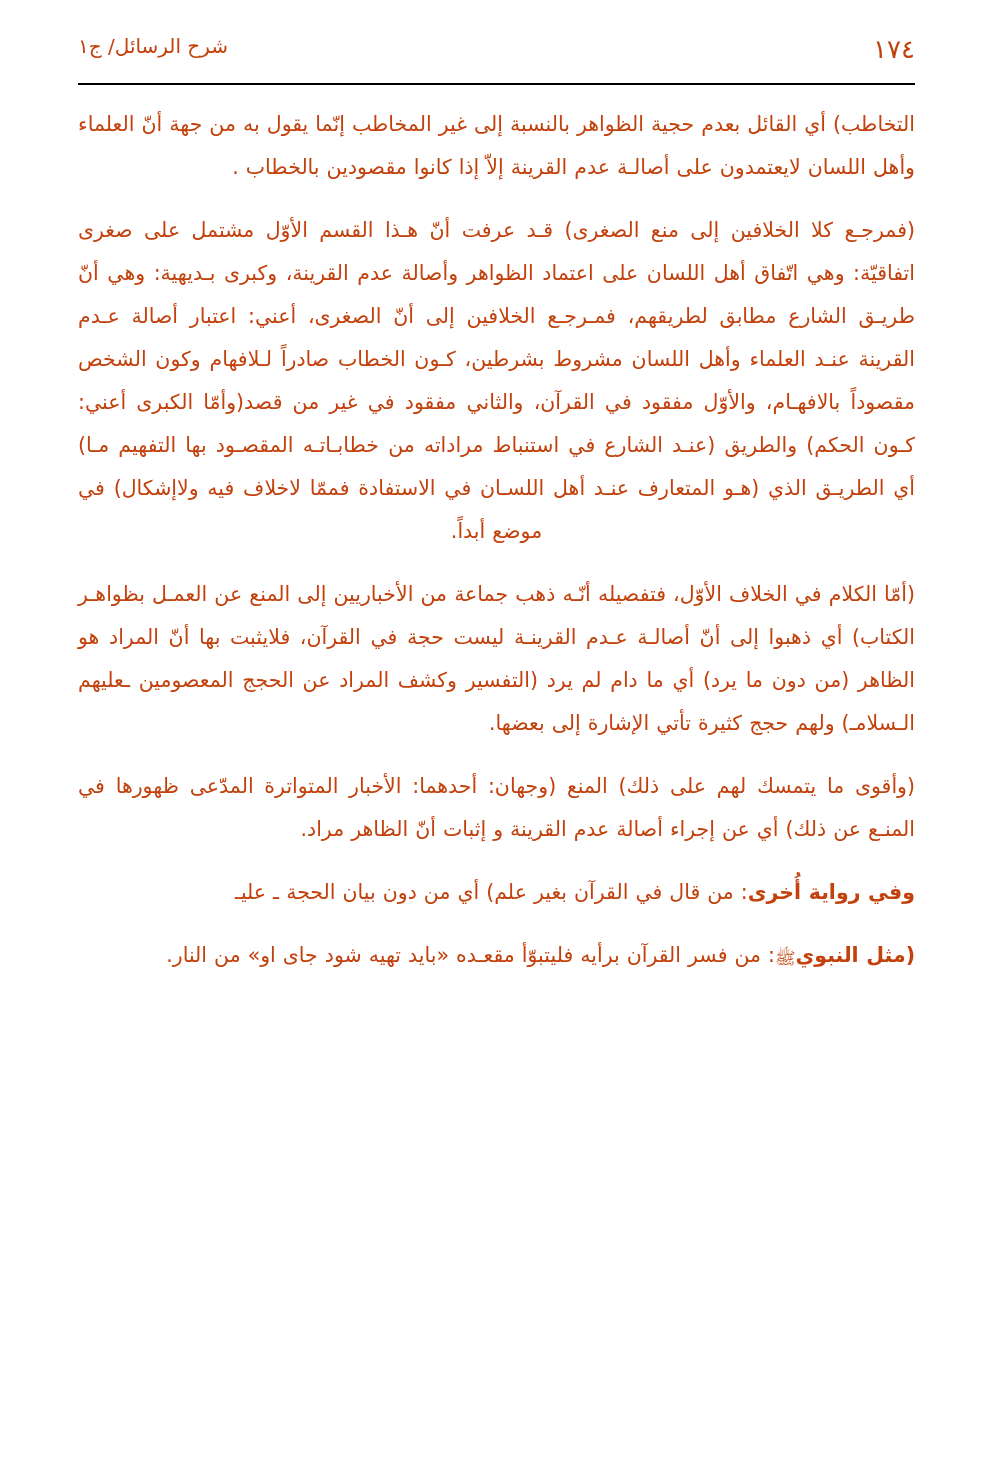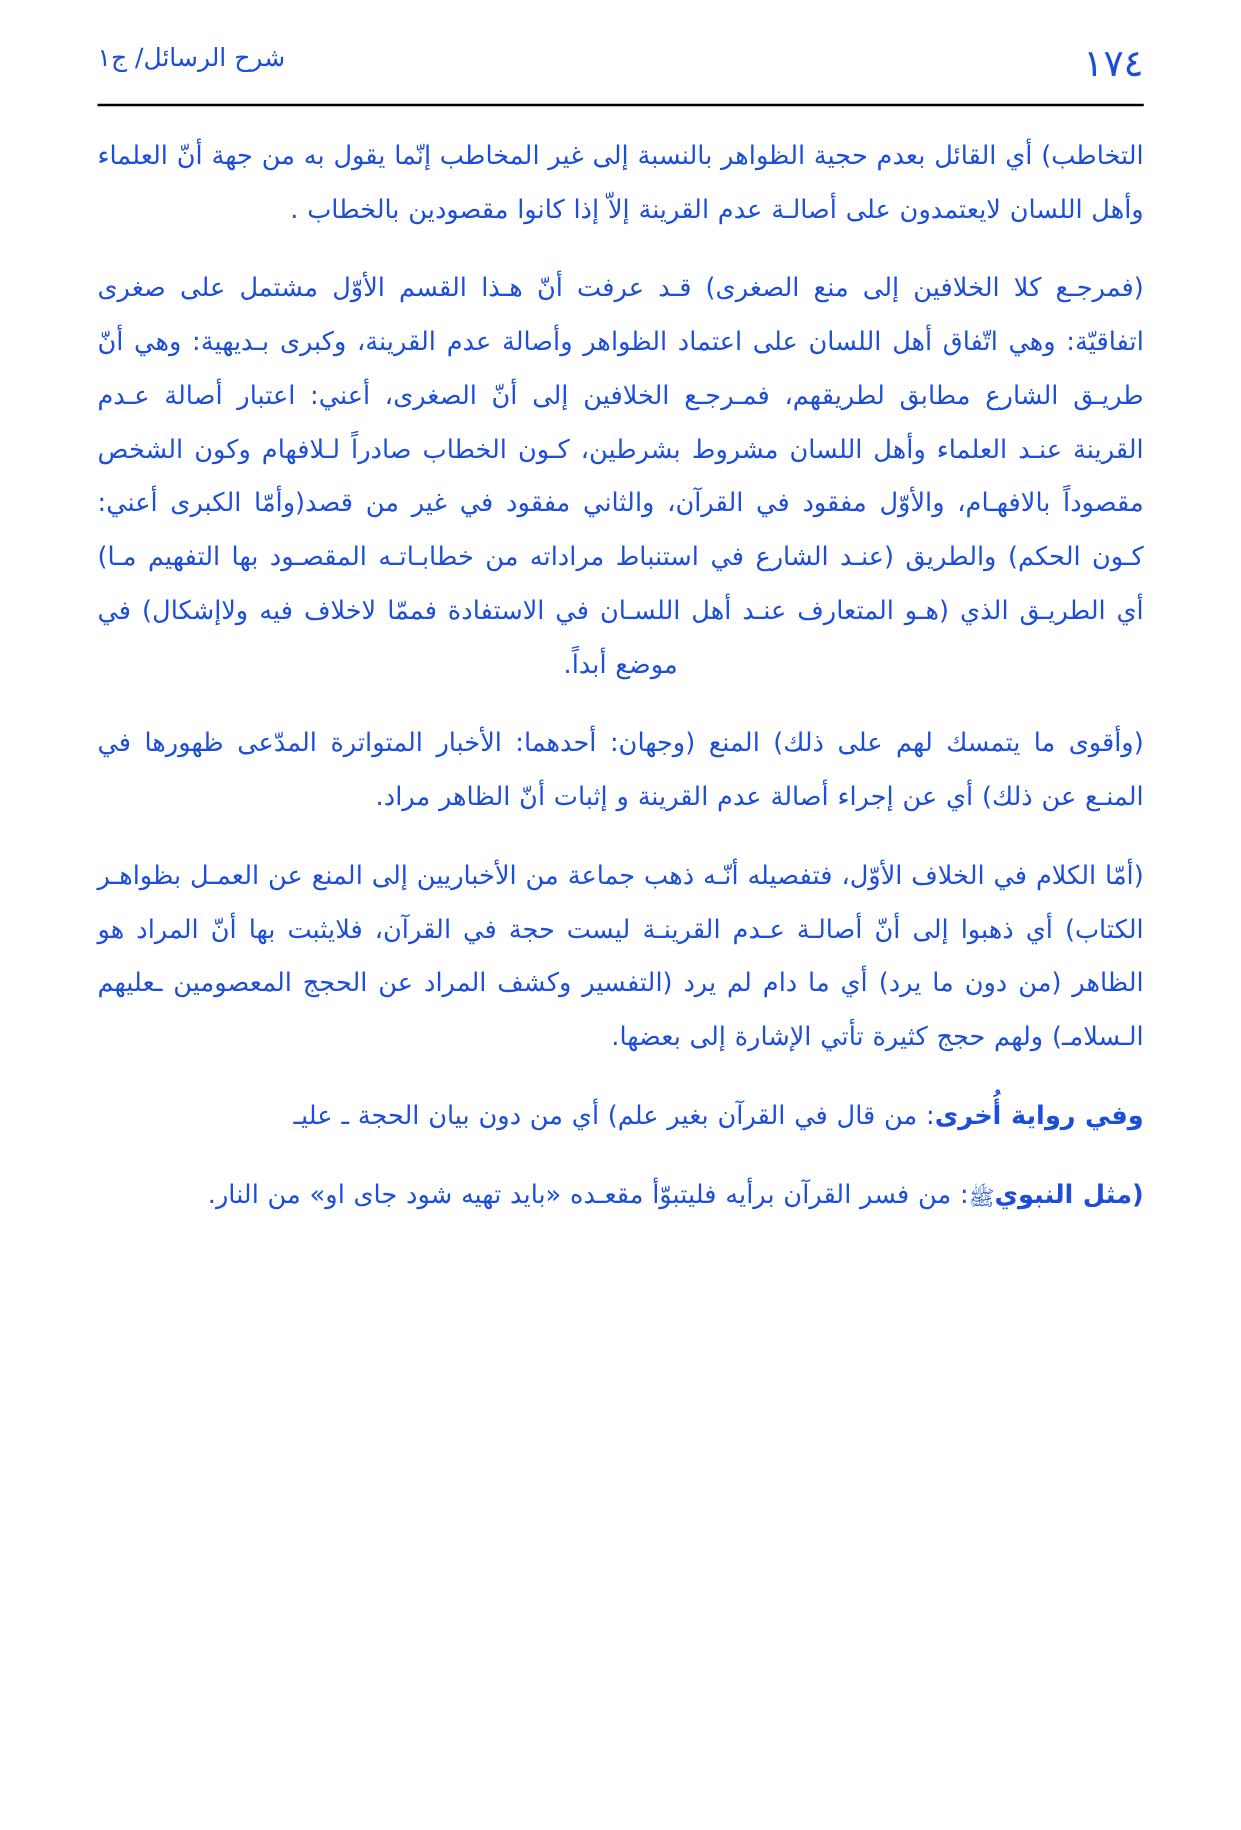--- a/index.html
+++ b/index.html
@@ -7,21 +7,21 @@
     padding: 0;
     background: #ffffff;
   }
   .page {
     position: relative;
     width: 993px;
     height: 1464px;
     background: #ffffff;
     margin: 0 auto;
     font-family: "DejaVu Sans", sans-serif;
-    color: #1d4ed8;
+    color: #c2410c;
     box-sizing: border-box;
     overflow: hidden;
   }
 
   
   .header {
     position: absolute;
     top: 34px;
     right: 78px;
     left: 78px;
@@ -31,21 +31,21 @@
     align-items: flex-start;
     justify-content: space-between;
   }
   .header-title {
     font-size: 20px;
     line-height: 1.2;
     letter-spacing: 0px;
     white-space: nowrap;
   }
   .header-page-number {
-    font-size: 30px;
+    font-size: 26px;
     line-height: 1.2;
     white-space: nowrap;
     direction: rtl;
   }
   .header-rule {
     position: absolute;
     top: 83px;
     right: 78px;
     left: 78px;
     height: 2px;
@@ -97,23 +97,23 @@
     <div class="header-page-number">١٧٤</div>
   </div>
   <div class="header-rule"></div>
 
   <div class="content">
 
     <p class="para last-right">التخاطب) أي القائل بعدم حجية الظواهر بالنسبة إلى غير المخاطب إنّما يقول به من جهة أنّ العلماء وأهل اللسان لايعتمدون على أصالـة عدم القرينة إلاّ إذا كانوا مقصودين بالخطاب .</p>
 
     <p class="para last-center">(فمرجـع كلا الخلافين إلى منع الصغرى) قـد عرفت أنّ هـذا القسم الأوّل مشتمل على صغرى اتفاقيّة: وهي اتّفاق أهل اللسان على اعتماد الظواهر وأصالة عدم القرينة، وكبرى بـديهية: وهي أنّ طريـق الشارع مطابق لطريقهم، فمـرجـع الخلافين إلى أنّ الصغرى، أعني: اعتبار أصالة عـدم القرينة عنـد العلماء وأهل اللسان مشروط بشرطين، كـون الخطاب صادراً لـلافهام وكون الشخص مقصوداً بالافهـام، والأوّل مفقود في القرآن، والثاني مفقود في غير من قصد(وأمّا الكبرى أعني: كـون الحكم) والطريق (عنـد الشارع في استنباط مراداته من خطابـاتـه المقصـود بها التفهيم مـا) أي الطريـق الذي (هـو المتعارف عنـد أهل اللسـان في الاستفادة فممّا لاخلاف فيه ولاإشكال) في موضع أبداً.</p>
 
+    <p class="para last-right">(أمّا الكلام في الخلاف الأوّل، فتفصيله أنّـه ذهب جماعة من الأخباريين إلى المنع عن العمـل بظواهـر الكتاب) أي ذهبوا إلى أنّ أصالـة عـدم القرينـة ليست حجة في القرآن، فلايثبت بها أنّ المراد هو الظاهر (من دون ما يرد) أي ما دام لم يرد (التفسير وكشف المراد عن الحجج المعصومين ـعليهم الـسلامـ) ولهم حجج كثيرة تأتي الإشارة إلى بعضها.</p>
+
     <p class="para last-right">(وأقوى ما يتمسك لهم على ذلك) المنع (وجهان: أحدهما: الأخبار المتواترة المدّعى ظهورها في المنـع عن ذلك) أي عن إجراء أصالة عدم القرينة و إثبات أنّ الظاهر مراد.</p>
-
-    <p class="para last-right">(أمّا الكلام في الخلاف الأوّل، فتفصيله أنّـه ذهب جماعة من الأخباريين إلى المنع عن العمـل بظواهـر الكتاب) أي ذهبوا إلى أنّ أصالـة عـدم القرينـة ليست حجة في القرآن، فلايثبت بها أنّ المراد هو الظاهر (من دون ما يرد) أي ما دام لم يرد (التفسير وكشف المراد عن الحجج المعصومين ـعليهم الـسلامـ) ولهم حجج كثيرة تأتي الإشارة إلى بعضها.</p>
 
     <p class="para last-right cut">
       <span class="bold">وفي رواية أُخرى</span><span>: من قال في القرآن بغير علم) أي من دون بيان الحجة ـ علیـ</span>
     </p>
 
     <p class="para last-right">
       <span class="bold">(مثل النبوي</span><span class="sallallahu">ﷺ</span><span>: من فسر القرآن برأيه فليتبوّأ مقعـده «باید تهیه شود جای او» من النار.</span>
     </p>
 
   </div>

